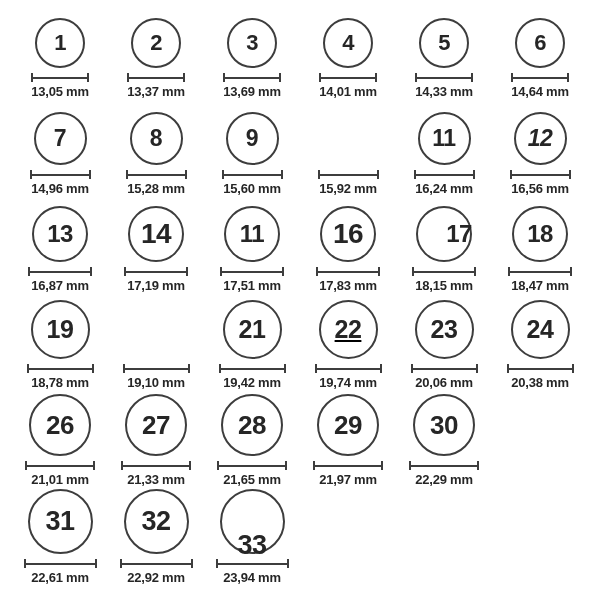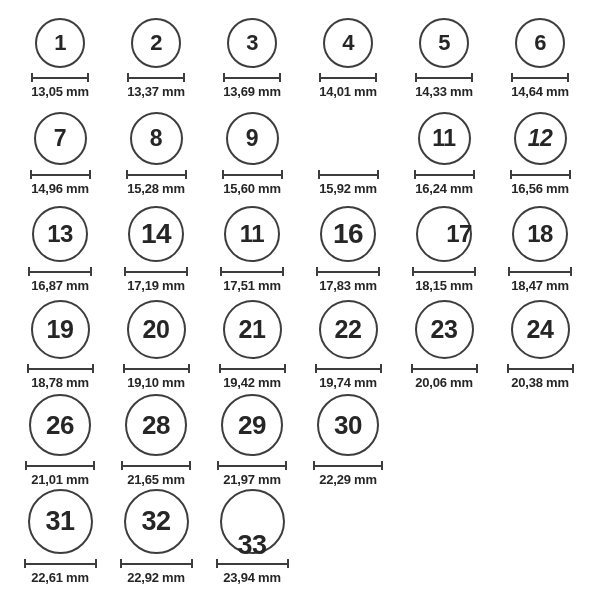--- a/index.html
+++ b/index.html
@@ -197,35 +197,32 @@
     </div>
     <div class="row">
       <div class="cell">
         <div class="circle" style="width:59px;height:59px;">
           <span class="num" style="font-size:25px;">19</span>
         </div>
         <div class="dline" style="width:67px;"></div>
         <span class="dlabel">18,78 mm</span>
       </div>
       <div class="cell">
-        <div class="circle" style="width:59px;height:59px;">
-          <span class="num" style="font-size:25px;">20</span>
-        </div>
         <div class="dline" style="width:67px;"></div>
         <span class="dlabel">19,10 mm</span>
       </div>
       <div class="cell">
         <div class="circle" style="width:59px;height:59px;">
           <span class="num" style="font-size:25px;">21</span>
         </div>
         <div class="dline" style="width:67px;"></div>
         <span class="dlabel">19,42 mm</span>
       </div>
       <div class="cell">
-        <div class="circle" style="width:59px;height:59px;">
+        <div class="circle" style="width:59px;height:59px;text-decoration:underline;">
           <span class="num" style="font-size:25px;">22</span>
         </div>
         <div class="dline" style="width:67px;"></div>
         <span class="dlabel">19,74 mm</span>
       </div>
       <div class="cell">
         <div class="circle" style="width:59px;height:59px;">
           <span class="num" style="font-size:25px;">23</span>
         </div>
         <div class="dline" style="width:67px;"></div>
@@ -239,20 +236,27 @@
         <span class="dlabel">20,38 mm</span>
       </div>
     </div>
     <div class="row">
       <div class="cell">
         <div class="circle" style="width:62px;height:62px;">
           <span class="num" style="font-size:26px;">26</span>
         </div>
         <div class="dline" style="width:70px;"></div>
         <span class="dlabel">21,01 mm</span>
+      </div>
+      <div class="cell">
+        <div class="circle" style="width:62px;height:62px;">
+          <span class="num" style="font-size:26px;">27</span>
+        </div>
+        <div class="dline" style="width:70px;"></div>
+        <span class="dlabel">21,33 mm</span>
       </div>
       <div class="cell">
         <div class="circle" style="width:62px;height:62px;">
           <span class="num" style="font-size:26px;">28</span>
         </div>
         <div class="dline" style="width:70px;"></div>
         <span class="dlabel">21,65 mm</span>
       </div>
       <div class="cell">
         <div class="circle" style="width:62px;height:62px;">

